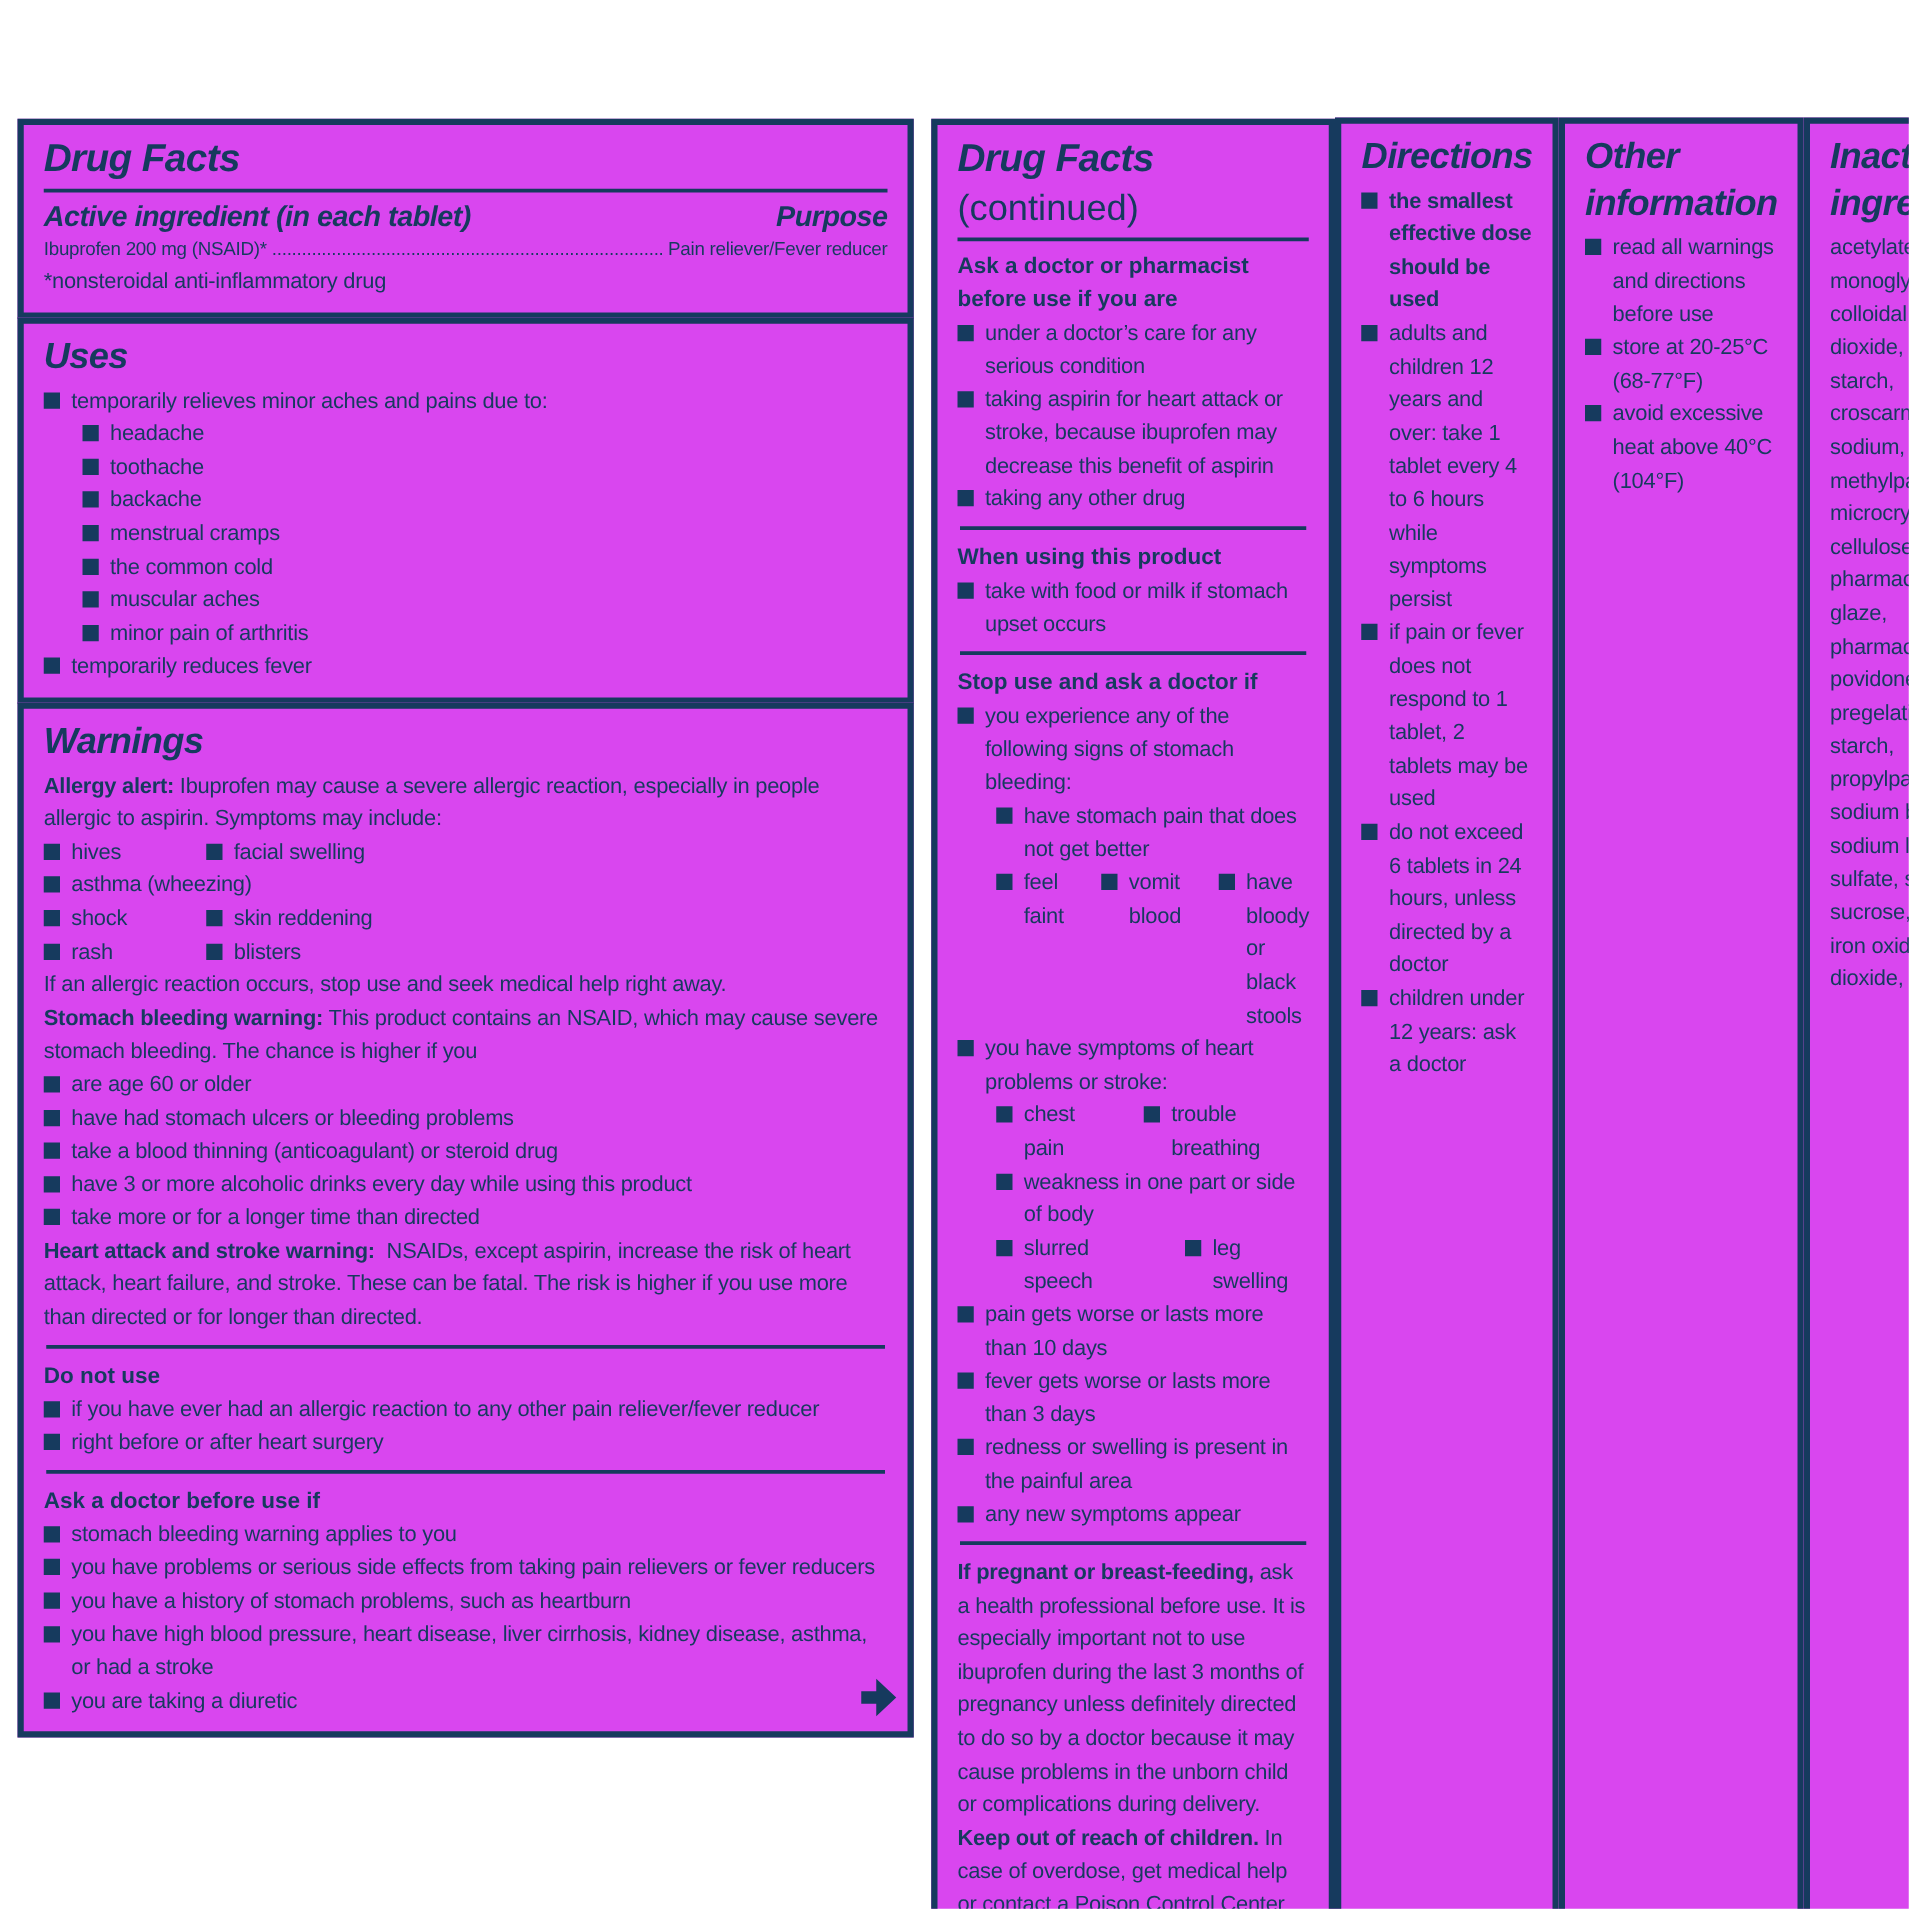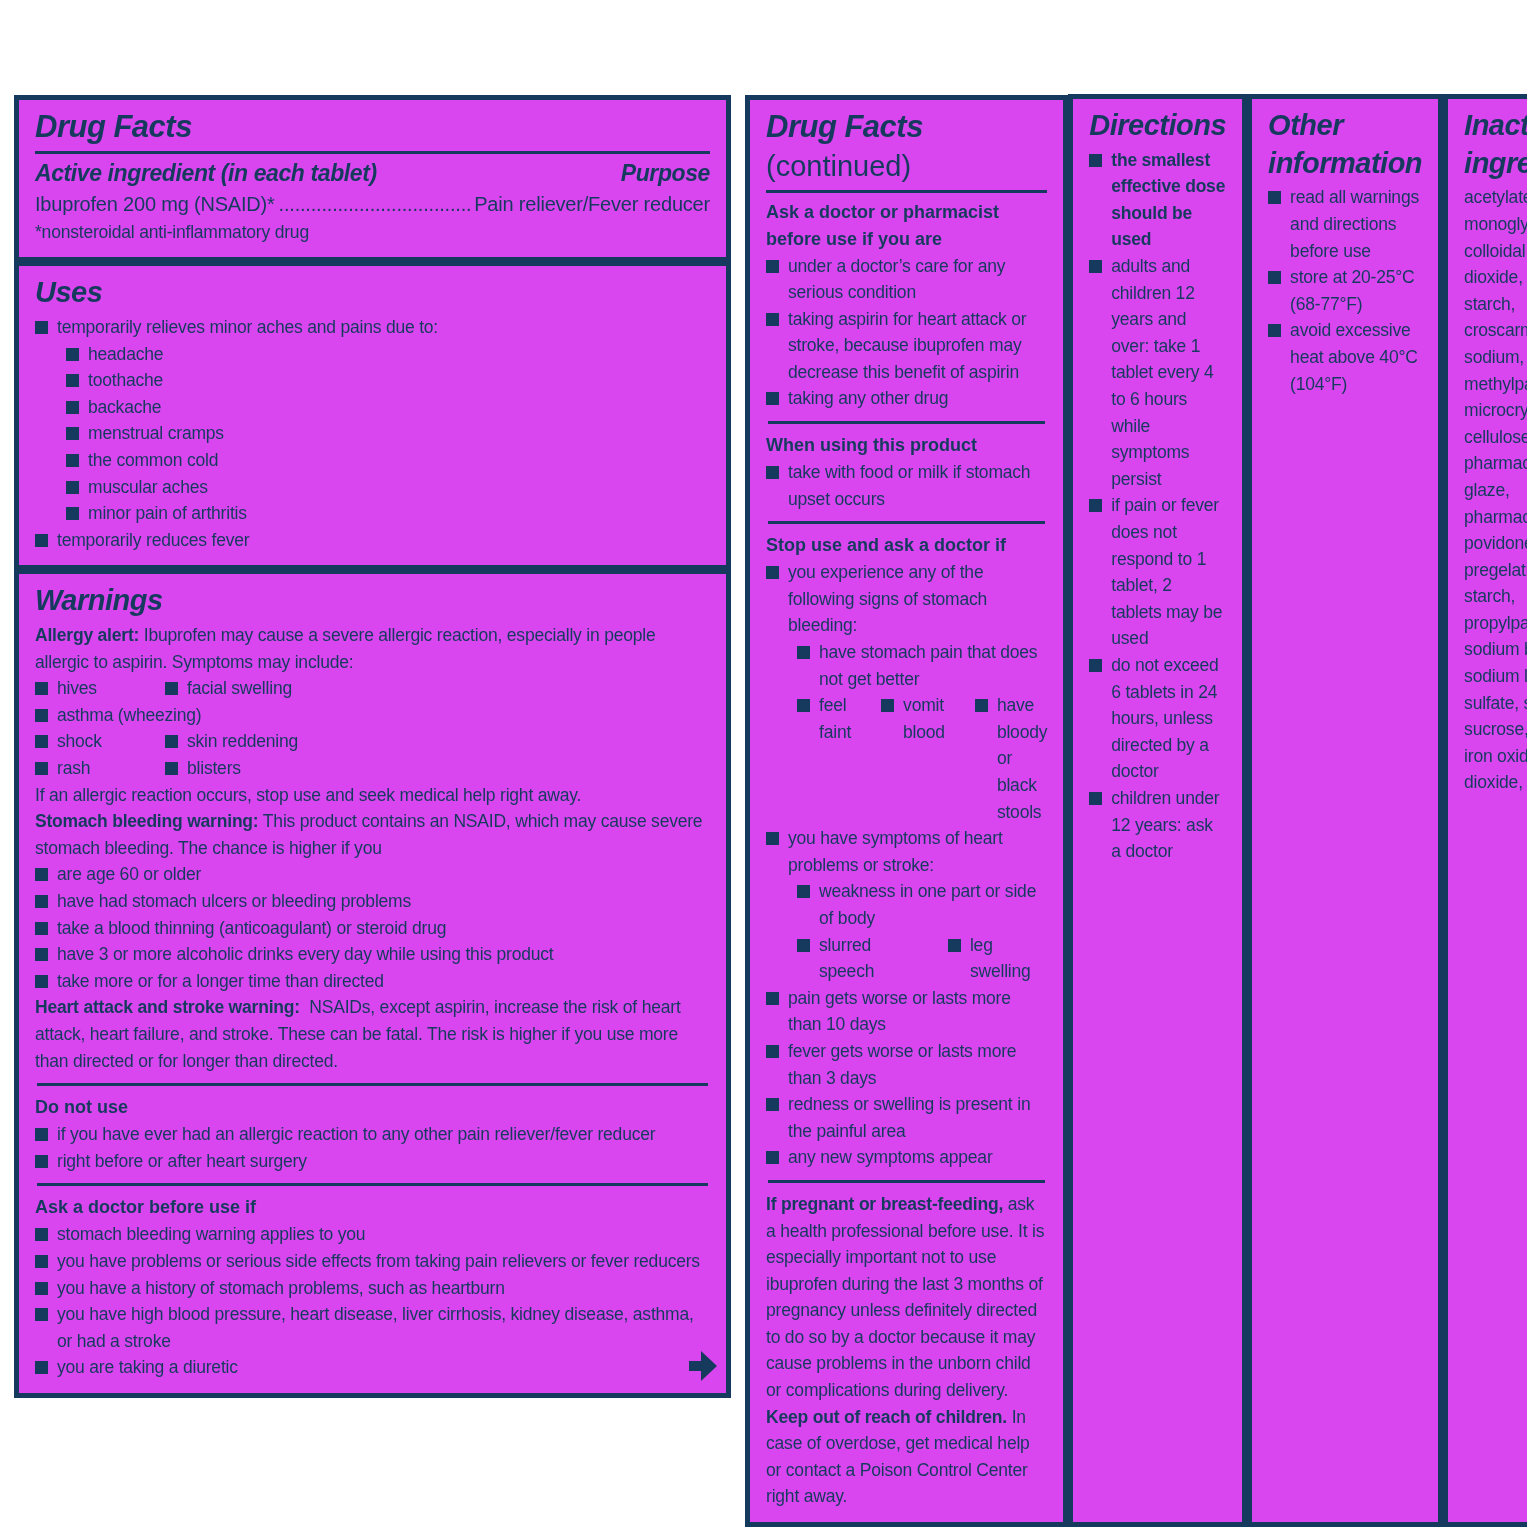--- a/index.html
+++ b/index.html
@@ -55,21 +55,21 @@
   .cell{display:flex;margin-right:30px;}
   .cell:last-child{margin-right:0;}
   .sq{
     width:13px;height:13px;background:var(--ink);
     flex:none;margin:7px 9px 0 0;display:inline-block;
   }
   
   #allergy-list .cell:first-child{min-width:100px;}
   #heart-symptoms .brow:nth-child(2) .cell:first-child{min-width:160px;}
   
-  .lead-row{display:flex;align-items:flex-end;font-size:20px;line-height:1.5;letter-spacing:-0.2px;}
+  .lead-row{display:flex;align-items:flex-end;font-size:15px;line-height:1.5;letter-spacing:-0.2px;}
   .lead-row .dots{flex:1;overflow:hidden;white-space:nowrap;margin:0 4px;}
   .hdr-row{display:flex;justify-content:space-between;align-items:flex-end;}
   .hdr-row .hsec{font-weight:bold;font-style:italic;font-size:23px;letter-spacing:-0.4px;}
   .arrow{
     position:absolute;right:8px;bottom:10px;
     width:30px;height:34px;
   }
   .arrow svg{display:block;}
   .q-row{display:flex;align-items:flex-end;gap:28px;}
   .q-row .call{font-size:19px;letter-spacing:-0.2px;}
@@ -359,20 +359,30 @@
           </div>
           <div class="brow">
             <div class="cell">
               <span class="sq"></span>
               <span class="tx">you have symptoms of heart problems or stroke:</span>
             </div>
           </div>
           <div class="brow ind">
             <div class="cell">
               <span class="sq"></span>
+              <span class="tx">chest pain</span>
+            </div>
+            <div class="cell">
+              <span class="sq"></span>
+              <span class="tx">trouble breathing</span>
+            </div>
+          </div>
+          <div class="brow ind">
+            <div class="cell">
+              <span class="sq"></span>
               <span class="tx">weakness in one part or side of body</span>
             </div>
           </div>
           <div class="brow ind">
             <div class="cell">
               <span class="sq"></span>
               <span class="tx">slurred speech</span>
             </div>
             <div class="cell">
               <span class="sq"></span>

